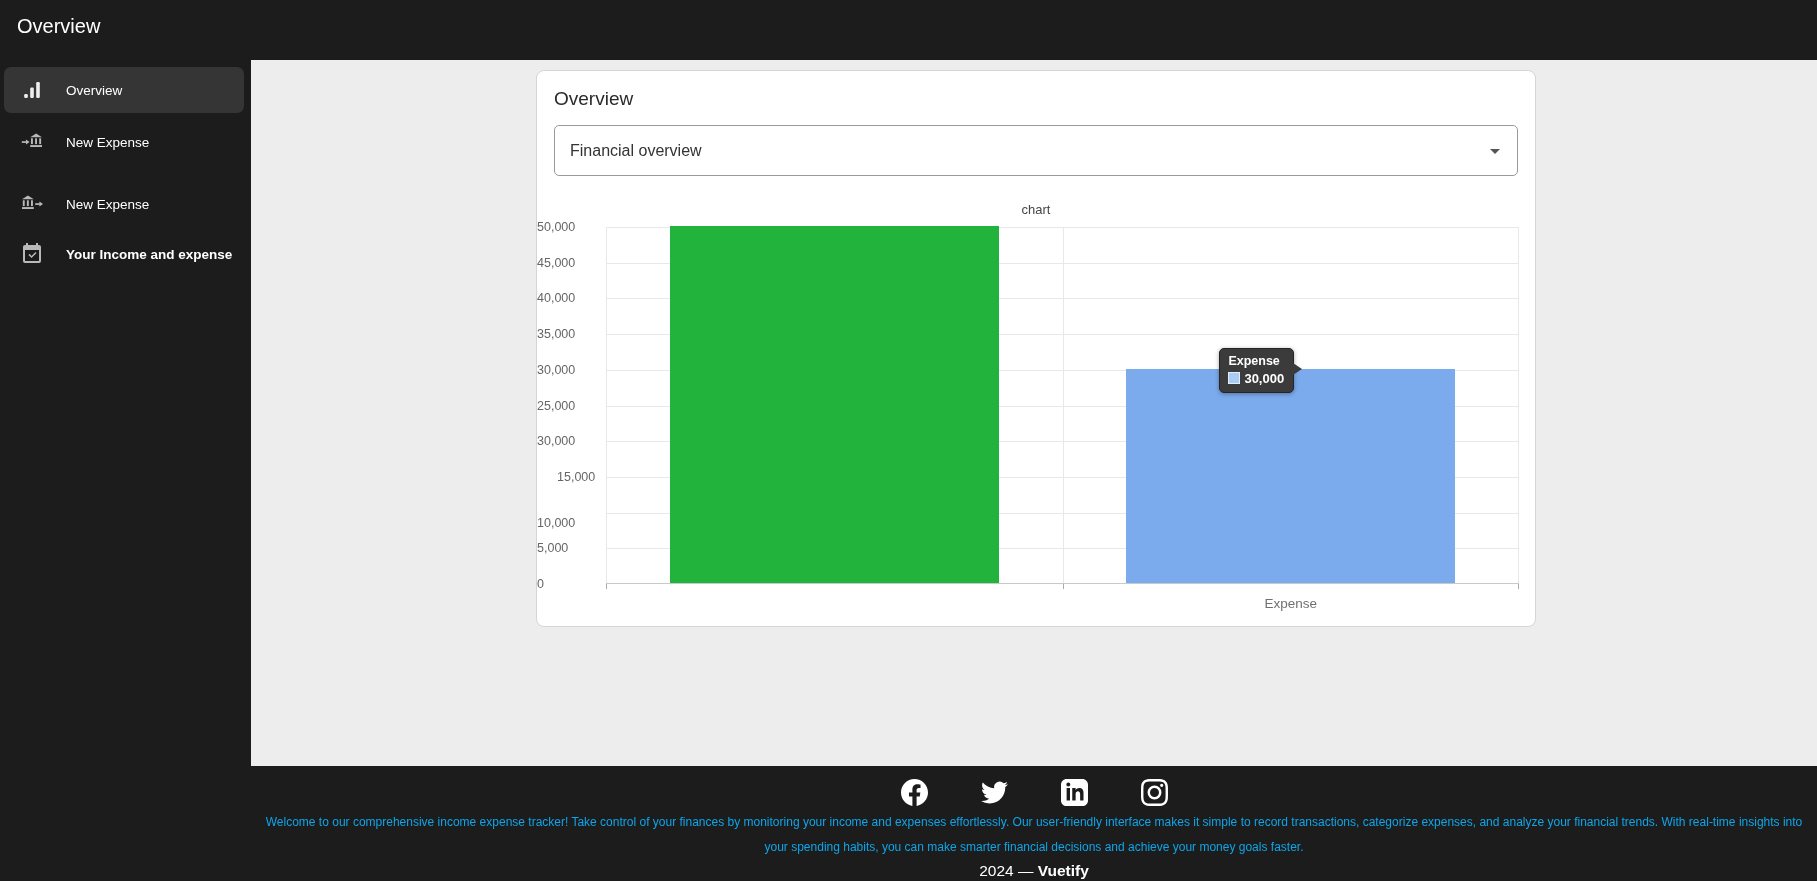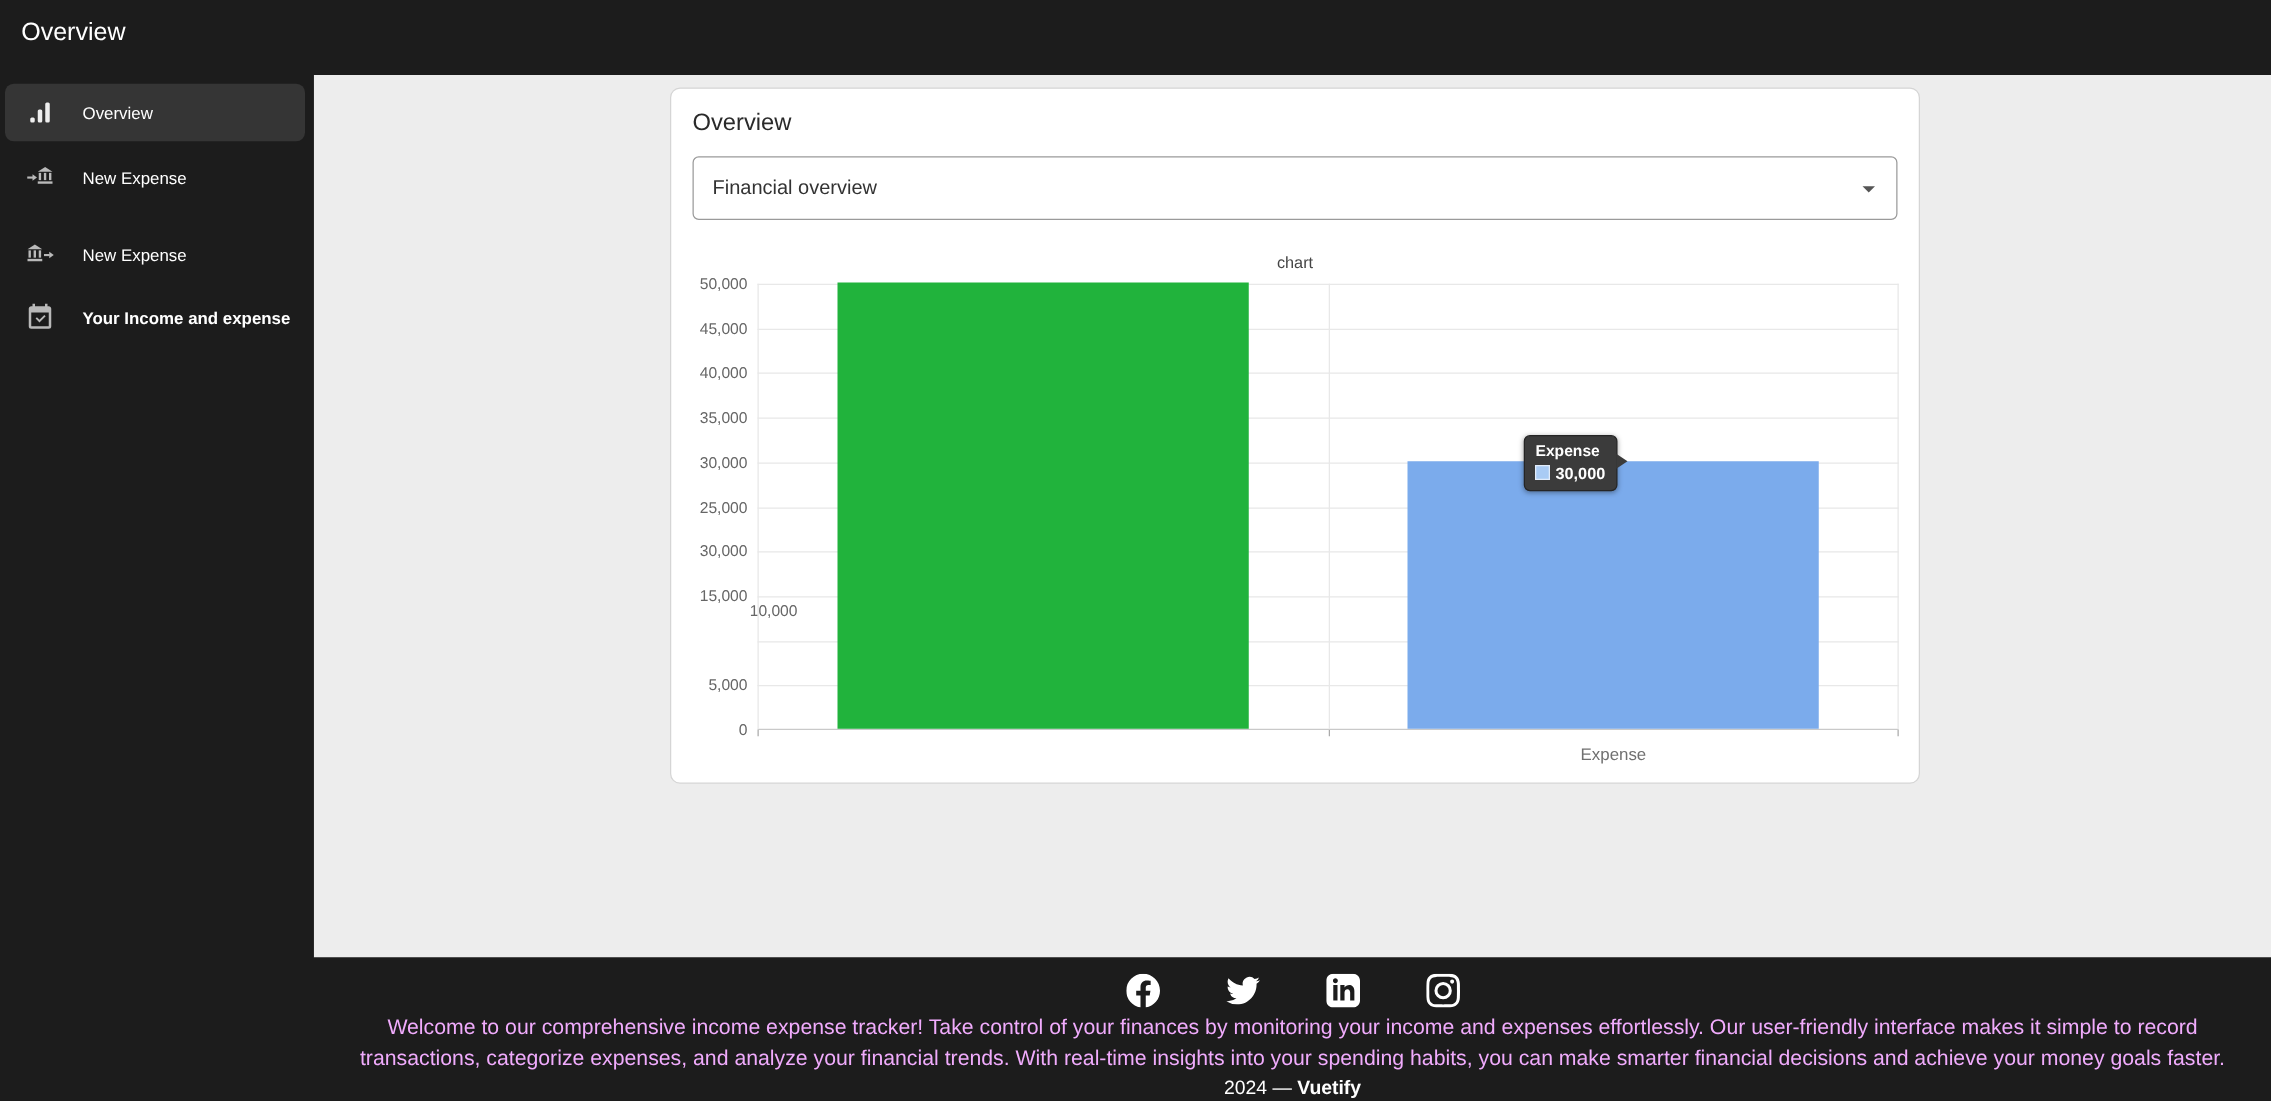--- a/index.html
+++ b/index.html
@@ -29,21 +29,21 @@
   .select{position:absolute;left:17px;top:54px;width:964px;height:51px;border:1px solid #9a9a9a;
     border-radius:5px;background:#fff;cursor:pointer;}
   .select-value{position:absolute;left:15px;top:0;line-height:49px;font-size:16px;color:#333333;}
   .select-arrow{position:absolute;right:10px;top:13px;width:24px;height:24px;}
   .select-arrow svg{width:24px;height:24px;fill:#555555;}
 
   
   .chart-title{position:absolute;left:17px;top:131px;width:964px;text-align:center;
     font-size:13px;color:#454545;}
   .ylabels{position:absolute;left:0;top:0;width:61px;height:100%;}
-  .ylabel{position:absolute;left:0;width:61px;text-align:right;font-size:12.5px;color:#666666;
+  .ylabel{position:absolute;left:0;width:61px;font-size:12.5px;color:#666666;
     line-height:16px;}
   .plot{position:absolute;left:69px;top:156px;width:913px;height:357px;
     border-bottom:1px solid #c9c9c9;}
   .gridline{position:absolute;left:0;width:100%;height:1px;background:#e8e8e8;}
   .vline{position:absolute;top:0;width:1px;height:100%;background:#e8e8e8;}
   .xtick{position:absolute;width:1px;height:5px;background:#aaaaaa;}
   .bar{position:absolute;bottom:0;z-index:1;}
   .xlabels{position:absolute;left:69px;top:525px;width:913px;height:20px;}
   .xlabel{position:absolute;top:0;text-align:center;font-size:13.5px;color:#707070;}
 
@@ -57,22 +57,22 @@
   .tooltip-value{color:#ffffff;font-size:13px;font-weight:bold;}
   .tooltip-pointer{position:absolute;right:-9px;top:14px;width:0;height:0;
     border-top:6px solid transparent;border-bottom:6px solid transparent;border-left:9px solid #3b3b3b;}
 
   
   .footer{position:absolute;left:0;top:766px;width:1817px;height:115px;background:#1c1c1c;z-index:3;}
   .footer-inner{position:absolute;left:251px;top:0;width:1566px;height:115px;}
   .social{display:flex;justify-content:center;gap:53px;padding-top:13px;}
   .social-btn{width:27px;height:27px;display:inline-flex;cursor:pointer;}
   .social-btn svg{width:27px;height:27px;fill:#ffffff;}
-  .footer-text{margin:4px auto 0;max-width:1545px;text-align:center;color:#f0abfc;
-    font-size:17px;line-height:24.5px;}
+  .footer-text{margin:4px auto 0;max-width:1545px;text-align:center;color:#0ea5e9;
+    font-size:12px;line-height:24.5px;}
   .footer-copy{margin:0;text-align:center;color:#ffffff;font-size:15.5px;line-height:24.5px;}
   .footer-copy strong{font-weight:bold;}
 </style>
 </head>
 <body>
 
 <div class="topbar">
   <div class="topbar-title">Overview</div>
 </div>
 
@@ -137,21 +137,21 @@
         <svg viewBox="0 0 24 24">
             <path d="M7 10l5 5 5-5z"></path>
           </svg>
       </span>
     </div>
 
     <div class="chart-title">chart</div>
     <div class="ylabels" id="ylabels">
         <div class="ylabel" style="top: 505px;">0</div>
         <div class="ylabel" style="top: 469.3px;">5,000</div>
-        <div class="ylabel" style="top: 410px; margin-left: 40px;">10,000</div>
+        <div class="ylabel" style="top: 444px;">10,000</div>
         <div class="ylabel" style="top: 397.9px; padding-left: 20px;">15,000</div>
         <div class="ylabel" style="top: 362.2px;">30,000</div>
         <div class="ylabel" style="top: 326.5px;">25,000</div>
         <div class="ylabel" style="top: 290.8px;">30,000</div>
         <div class="ylabel" style="top: 255.1px;">35,000</div>
         <div class="ylabel" style="top: 219.4px;">40,000</div>
         <div class="ylabel" style="top: 183.7px;">45,000</div>
         <div class="ylabel" style="top: 148px;">50,000</div>
       </div>
 

